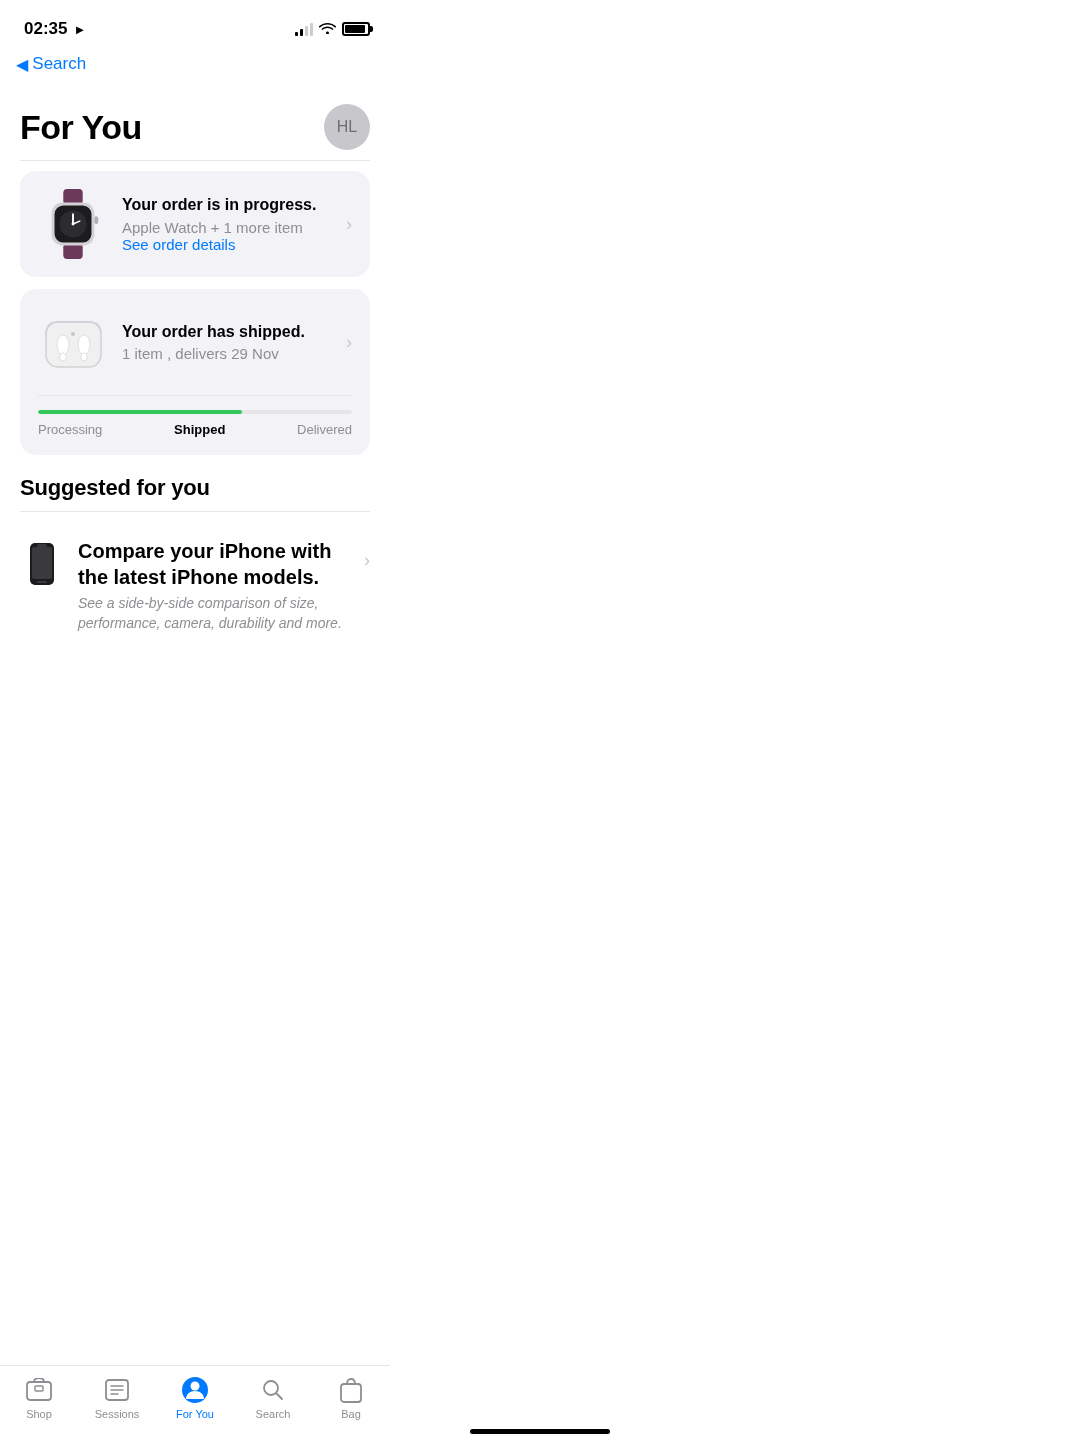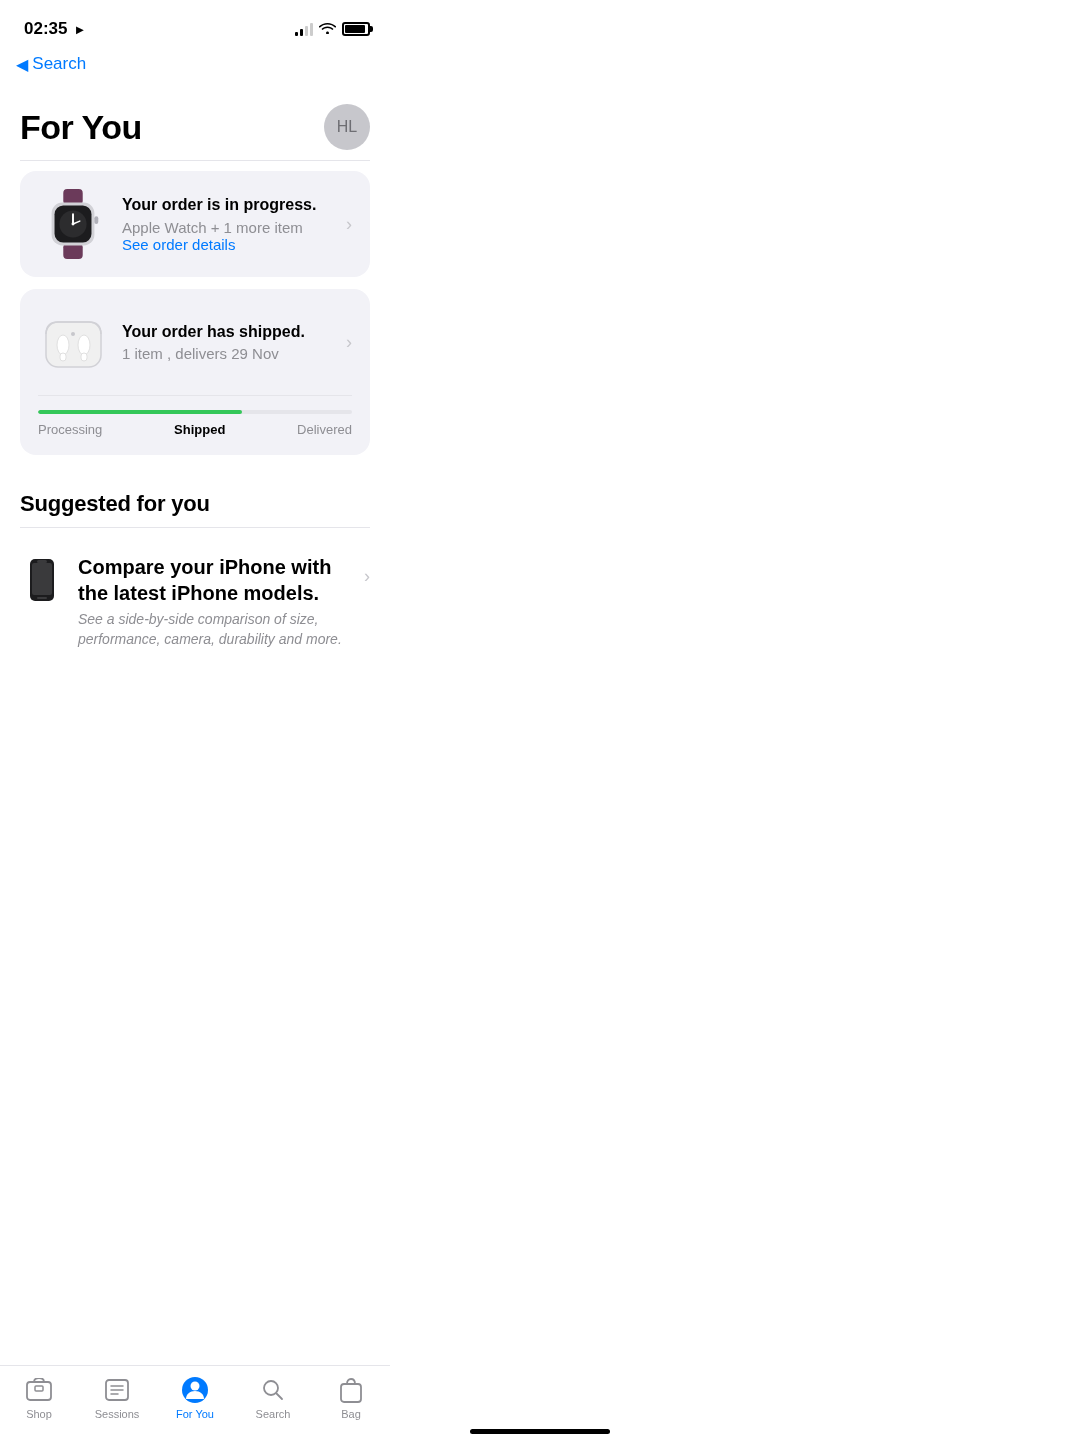--- a/index.html
+++ b/index.html
@@ -263,21 +263,21 @@
     .progress-label.active {
       color: #000;
       font-weight: 600;
     }
 
     
     .section-title {
       font-size: 22px;
       font-weight: 700;
       color: #000;
-      margin-top: 36px;
+      margin-top: 20px;
       margin-bottom: 8px;
       letter-spacing: -0.2px;
     }
 
     .suggestion-item {
       display: flex;
       align-items: flex-start;
       padding: 16px 0;
       gap: 14px;
       cursor: pointer;

